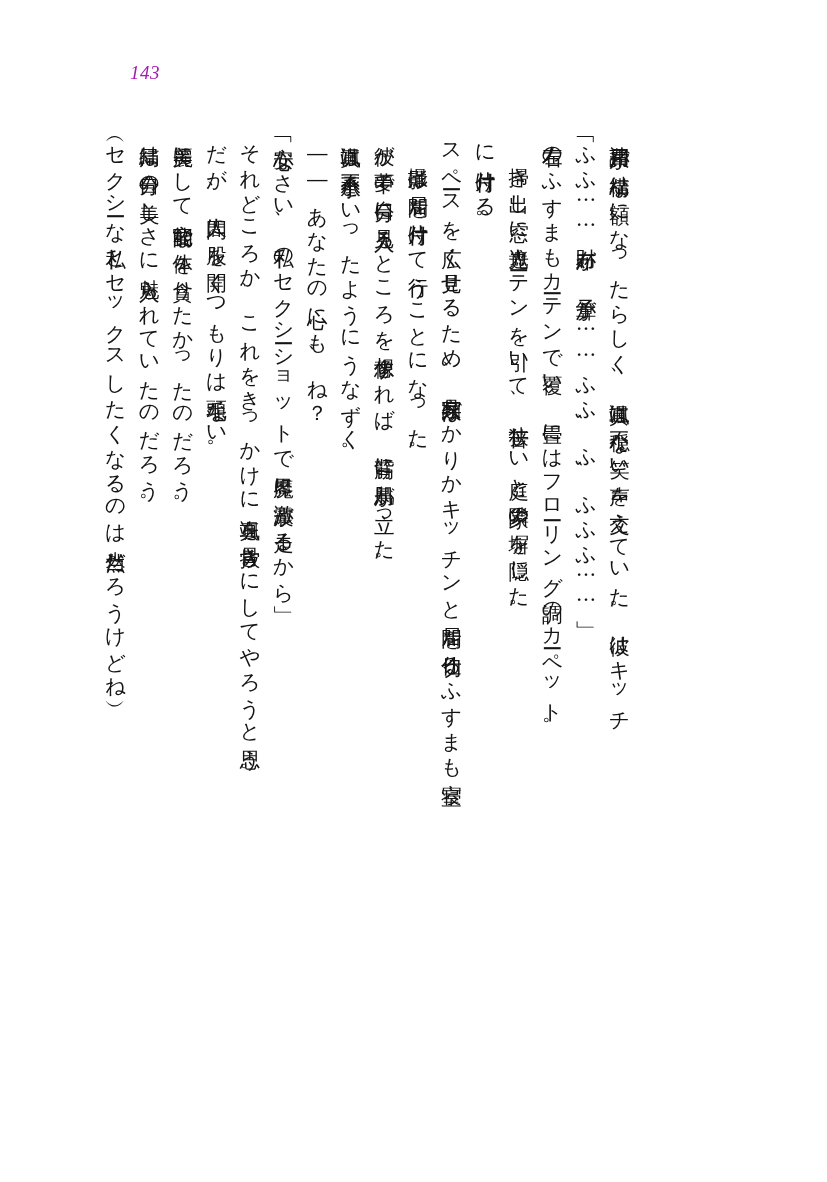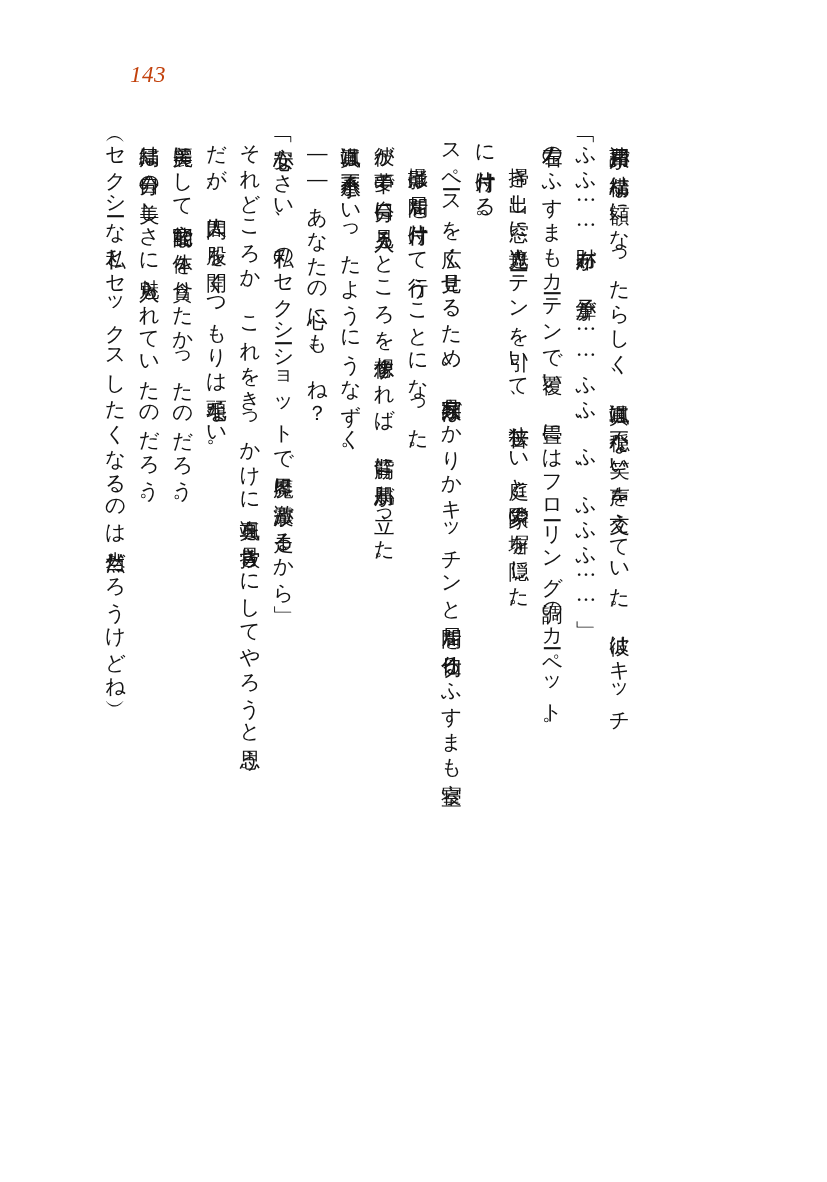--- a/index.html
+++ b/index.html
@@ -21,22 +21,22 @@
     height: 1182px;
     background: #ffffff;
   }
 
   .page-number {
     position: absolute;
     top: 62px;
     left: 130px;
     font-family: "Liberation Serif", "DejaVu Serif", serif;
     font-style: italic;
-    font-size: 23px;
-    color: #c2410c;
+    font-size: 19px;
+    color: #a21caf;
     letter-spacing: 0.5px;
   }
 
   
   .text-block {
     position: absolute;
     top: 130px;
     right: 95px;
     width: 640px;
     height: 960px;

